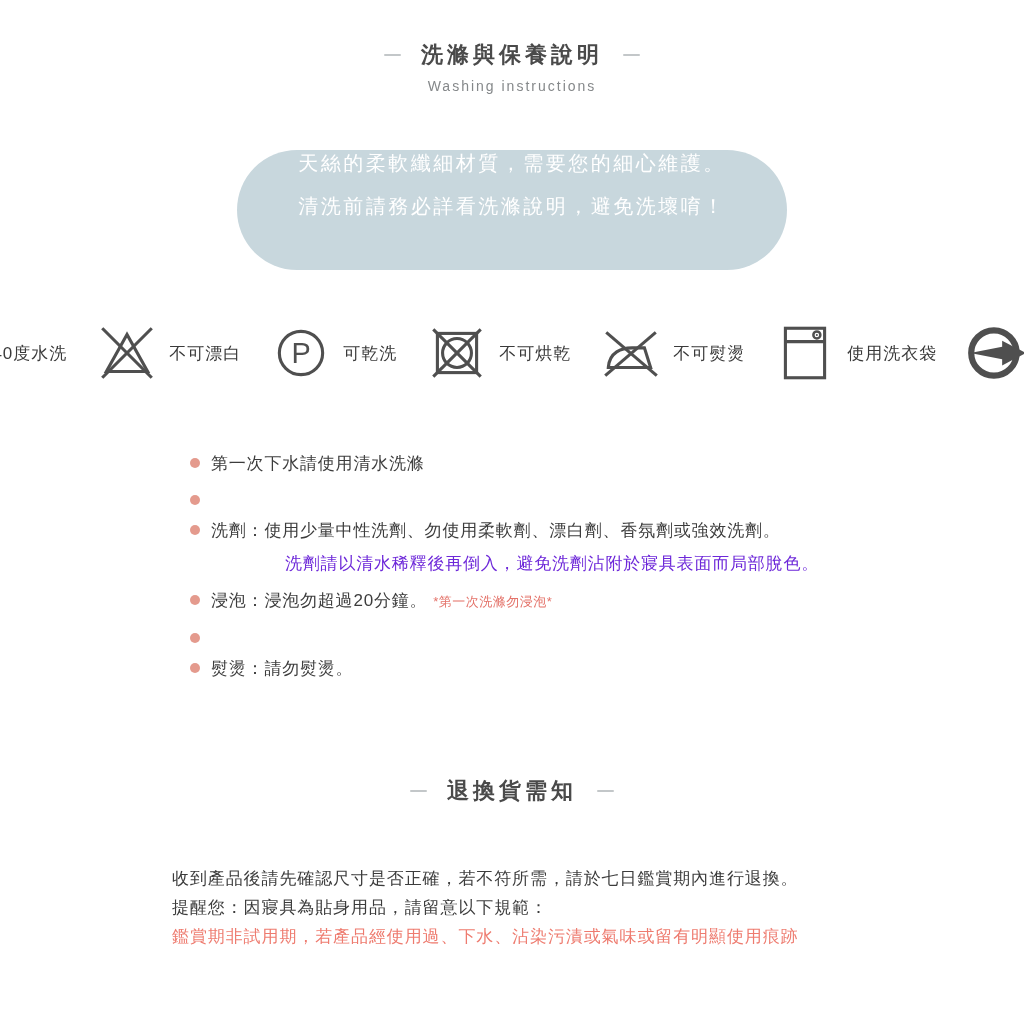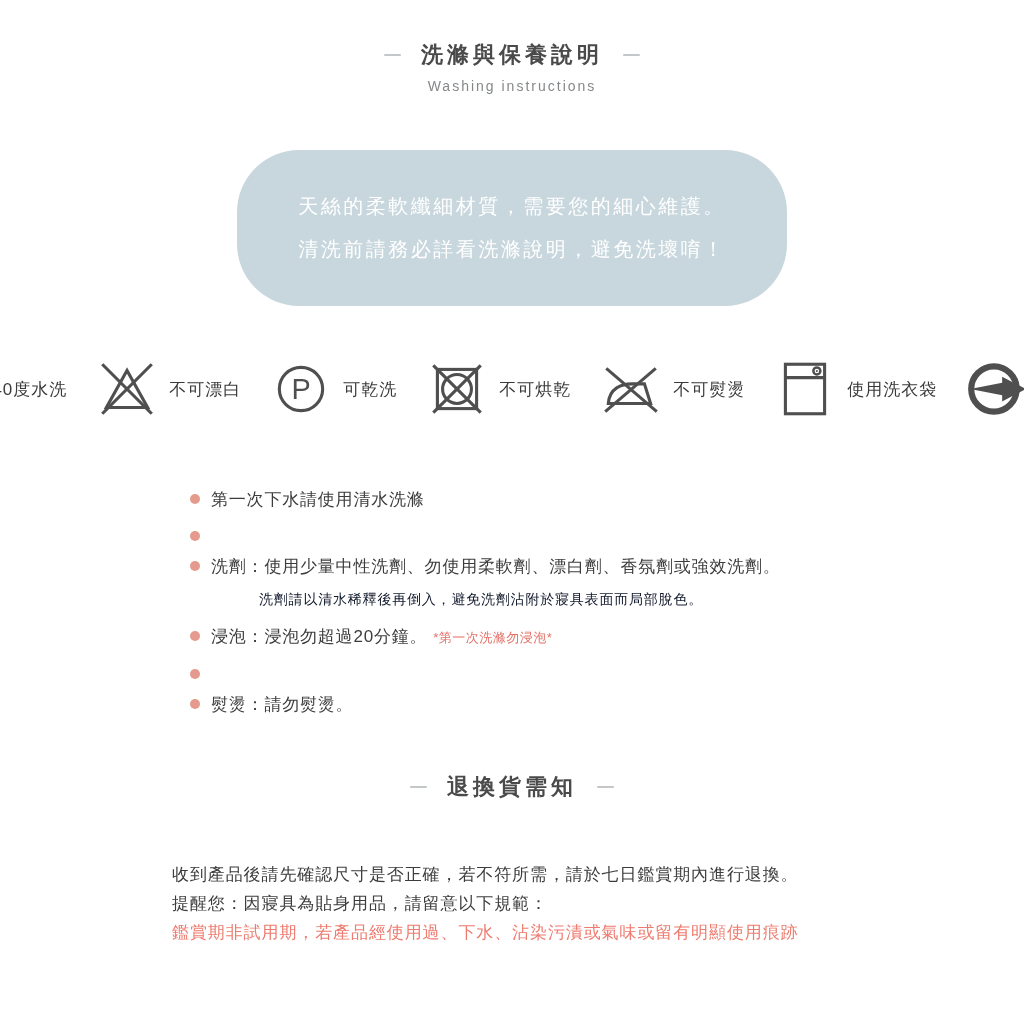--- a/index.html
+++ b/index.html
@@ -22,23 +22,23 @@
   .dash-line {
     width:17px; height:2px; background:#c3c7c9; border-radius:1px;
   }
   .subtitle {
     text-align:center; font-size:14px; color:#85888a; letter-spacing:2px; margin-top:8px;
   }
   .header-block { padding-top:40px; }
 
   
   .notice-blob {
-    margin:56px auto 12px; width:550px; height:156px;
+    margin:56px auto 12px; width:550px; height:120px;
     background:#c8d7dd; border-radius:62px;
-    display:flex; flex-direction:column; align-items:center; justify-content:center;
+    display:flex; flex-direction:column; align-items:center; 
     gap:16px;
   }
   .notice-blob .blob-line {
     color:#ffffff; font-size:20px; letter-spacing:2.5px; white-space:nowrap;
   }
 
   
   .icons-row {
     margin-top:50px;
     display:flex; justify-content:center; align-items:flex-end; gap:27px;
@@ -53,27 +53,27 @@
   .care-list { margin:66px 0 0 190px; }
   .care-item { display:flex; align-items:flex-start; margin-bottom:14px; }
   .care-item .bullet {
     flex:none; width:10px; height:10px; border-radius:50%;
     background:#e49a8d; margin:6px 11px 0 0;
   }
   .care-item .item-text {
     font-size:17px; color:#3c3c3c; letter-spacing:0.8px; line-height:23px;
   }
   .cont-line {
-    margin:-4px 0 14px 69px;
-    font-size:14px; color:#0f172a; letter-spacing:0.8px; line-height:23px;
+    margin:-4px 0 14px 95px;
+    font-size:17px; color:#6d28d9; letter-spacing:0.8px; line-height:23px;
   }
   .note-red { color:#e4736a; font-size:13px; margin-left:6px; letter-spacing:0.5px; }
 
   
-  .returns-title-block { margin-top:56px; }
+  .returns-title-block { margin-top:96px; }
   .returns-text { margin:58px 0 0 172px; }
   .returns-line {
     font-size:17px; letter-spacing:0.9px; line-height:29px; color:#3c3c3c;
   }
   .returns-line.warning { color:#ee7b6f; }
 </style>
 </head>
 <body>
 
 <div class="page">

